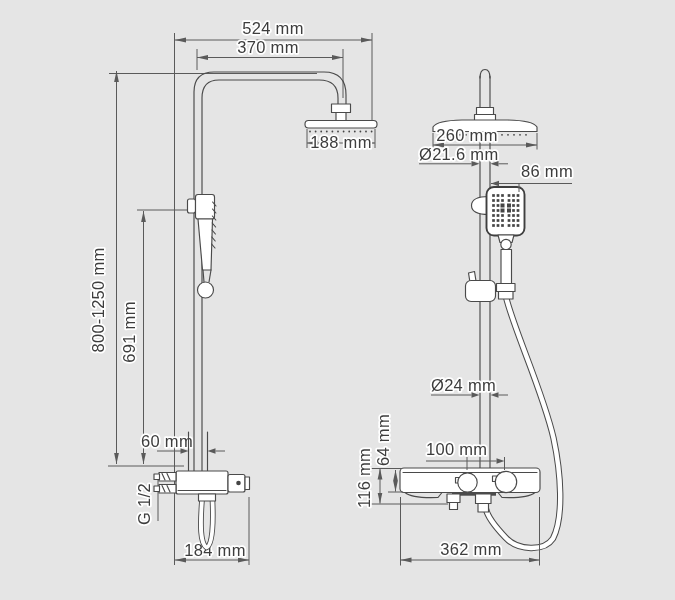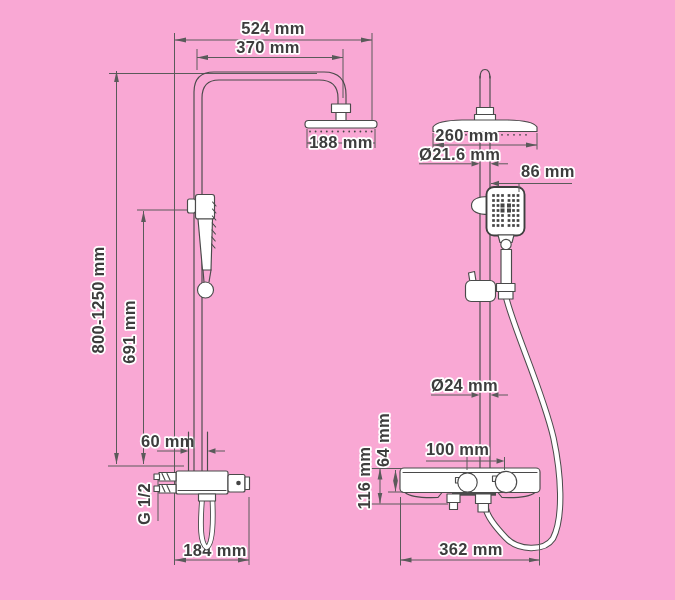--- a/index.html
+++ b/index.html
@@ -1,16 +1,16 @@
 <!DOCTYPE html>
 <html><head>
 <meta charset="utf-8">
 <style>
   html,body{margin:0;padding:0;background:#fff;}
-  .stage{position:relative;width:675px;height:600px;background:#f9a8d4;overflow:hidden;font-weight:bold;}
+  .stage{position:relative;width:675px;height:600px;background:#e5e5e5;overflow:hidden;}
   svg{display:block;}
   .p  {fill:#fff;stroke:#4a4a4a;stroke-width:1.15;stroke-linejoin:round;}
   .pn {fill:none;stroke:#4a4a4a;stroke-width:1.15;stroke-linecap:round;stroke-linejoin:round;}
   .pb {fill:#fff;stroke:#3f3f3f;stroke-width:1.9;stroke-linejoin:round;}
   .dim{stroke:#5a5a5a;stroke-width:1;fill:none;}
   .dd {marker-start:url(#arr);marker-end:url(#arr);}
   .ah {fill:#5a5a5a;stroke:none;}
   .t  {font-family:"Liberation Sans",sans-serif;font-size:16.5px;fill:#3d3d3d;letter-spacing:.3px;
        paint-order:stroke;stroke:#fff;stroke-width:3.5px;stroke-linejoin:round;}
   .tm {text-anchor:middle;}

